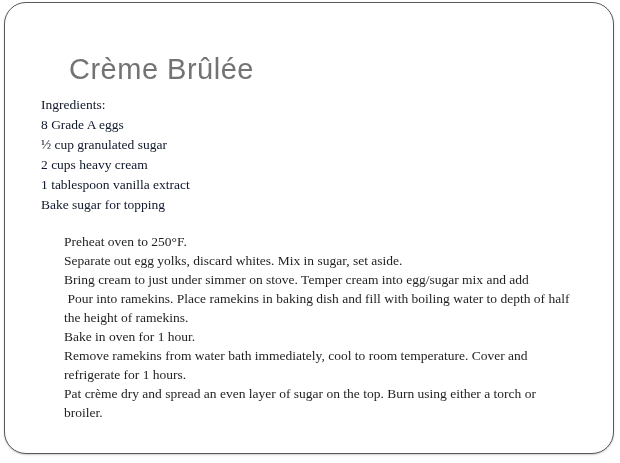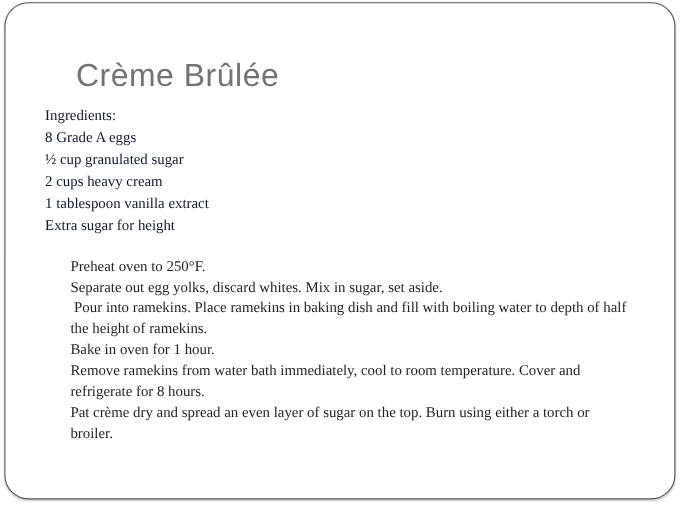--- a/index.html
+++ b/index.html
@@ -70,29 +70,30 @@
   <div class="slide">
 
     <h1 class="title">Crème Brûlée</h1>
 
     <div class="ingredients">
       <div class="line">Ingredients:</div>
       <div class="line">8 Grade A eggs</div>
       <div class="line">½ cup granulated sugar</div>
       <div class="line">2 cups heavy cream</div>
       <div class="line">1 tablespoon vanilla extract</div>
-      <div class="line">Extra sugar for height</div>
+      <div class="line">Bake sugar for topping</div>
     </div>
 
     <div class="instructions">
       <div class="line">Preheat oven to 250°F.</div>
       <div class="line">Separate out egg yolks, discard whites. Mix in sugar, set aside.</div>
+      <div class="line">Bring cream to just under simmer on stove. Temper cream into egg/sugar mix and add</div>
       <div class="line"> Pour into ramekins. Place ramekins in baking dish and fill with boiling water to depth of half</div>
       <div class="line">the height of ramekins.</div>
       <div class="line">Bake in oven for 1 hour.</div>
       <div class="line">Remove ramekins from water bath immediately, cool to room temperature. Cover and</div>
-      <div class="line">refrigerate for 8 hours.</div>
+      <div class="line">refrigerate for 1 hours.</div>
       <div class="line">Pat crème dry and spread an even layer of sugar on the top. Burn using either a torch or</div>
       <div class="line">broiler.</div>
     </div>
 
   </div>
 </div>
 
 </body></html>

